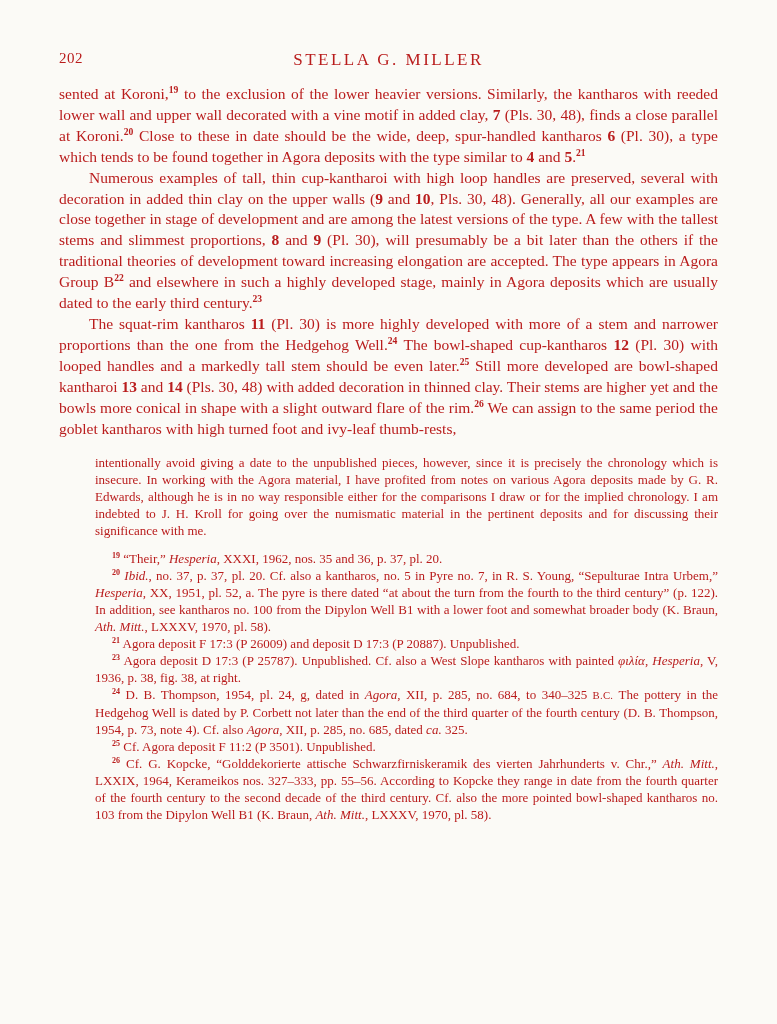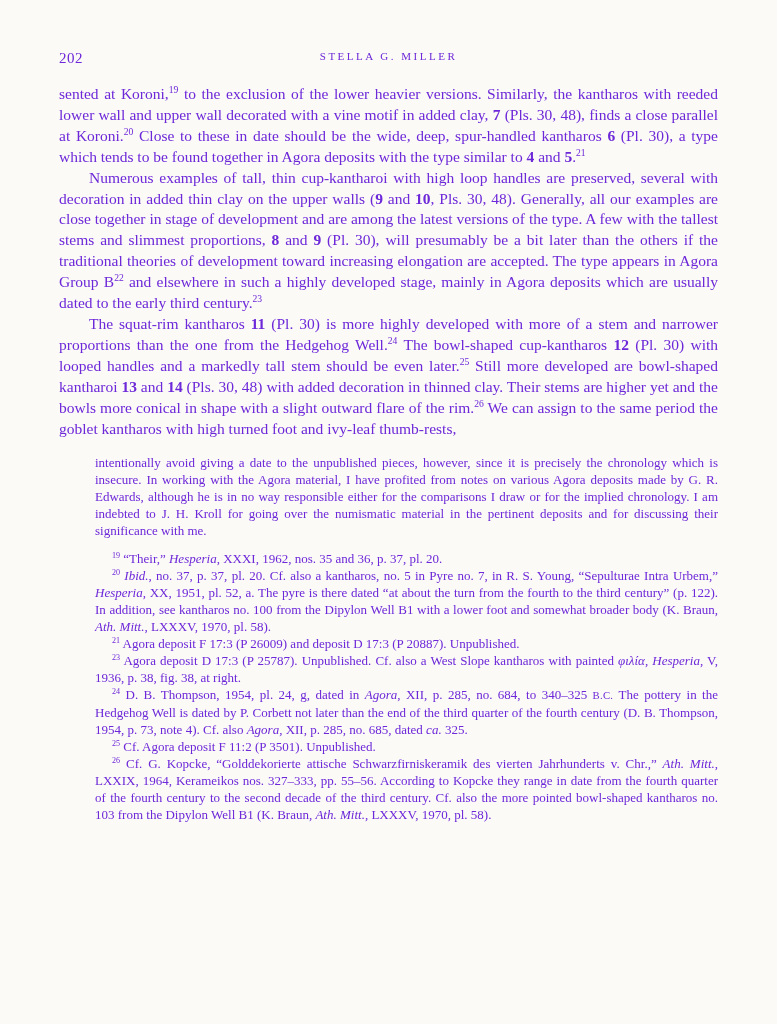--- a/index.html
+++ b/index.html
@@ -8,57 +8,58 @@
     height: 1024px;
     background: #fbfaf6;
     overflow: hidden;
   }
   .page {
     box-sizing: border-box;
     width: 777px;
     height: 1024px;
     padding: 50px 59px 0 59px;
     font-family: "Liberation Serif", "DejaVu Serif", serif;
-    color: #6d28d9;
+    color: #b91c1c;
   }
   .header {
     position: relative;
     height: 22px;
     margin-bottom: 12px;
   }
   .pagenum {
     position: absolute;
     left: 0;
     top: 0;
     font-size: 15px;
     letter-spacing: 0.5px;
   }
   .runhead {
     position: absolute;
     left: 0;
     right: 0;
     top: 0;
     text-align: center;
-    font-size: 11px;
+    font-size: 17px;
     letter-spacing: 2.5px;
   }
   .body-text {
     font-size: 15.5px;
     line-height: 20.9px;
     text-align: justify;
   }
   .para { margin: 0; }
   .para.indent { text-indent: 30px; }
   .b { font-weight: bold; }
   .i { font-style: italic; }
   .sc { font-size: 0.82em; letter-spacing: 0.3px; }
   sup {
     font-size: 0.62em;
     line-height: 0;
     vertical-align: super;
+    font-weight: bold;
   }
   .footnotes {
     margin-top: 15px;
     font-size: 13px;
     line-height: 17px;
     text-align: justify;
     margin-left: 36px;
   }
   .fn { margin: 0; text-indent: 17px; }
   .fn.cont { text-indent: 0; }

